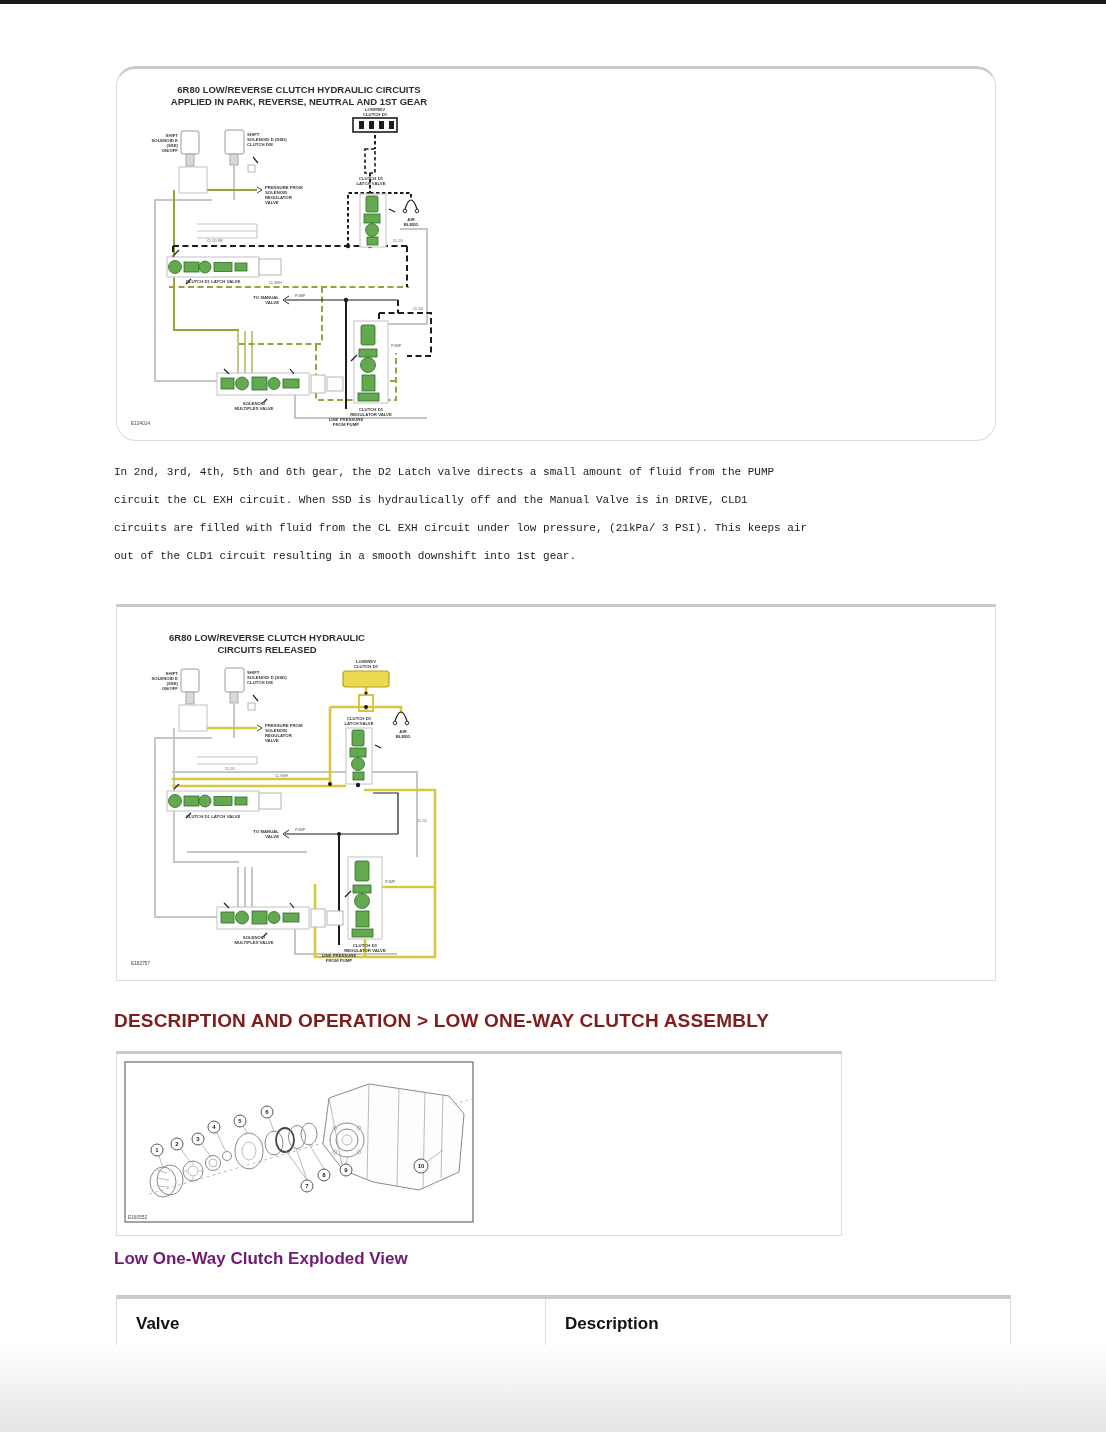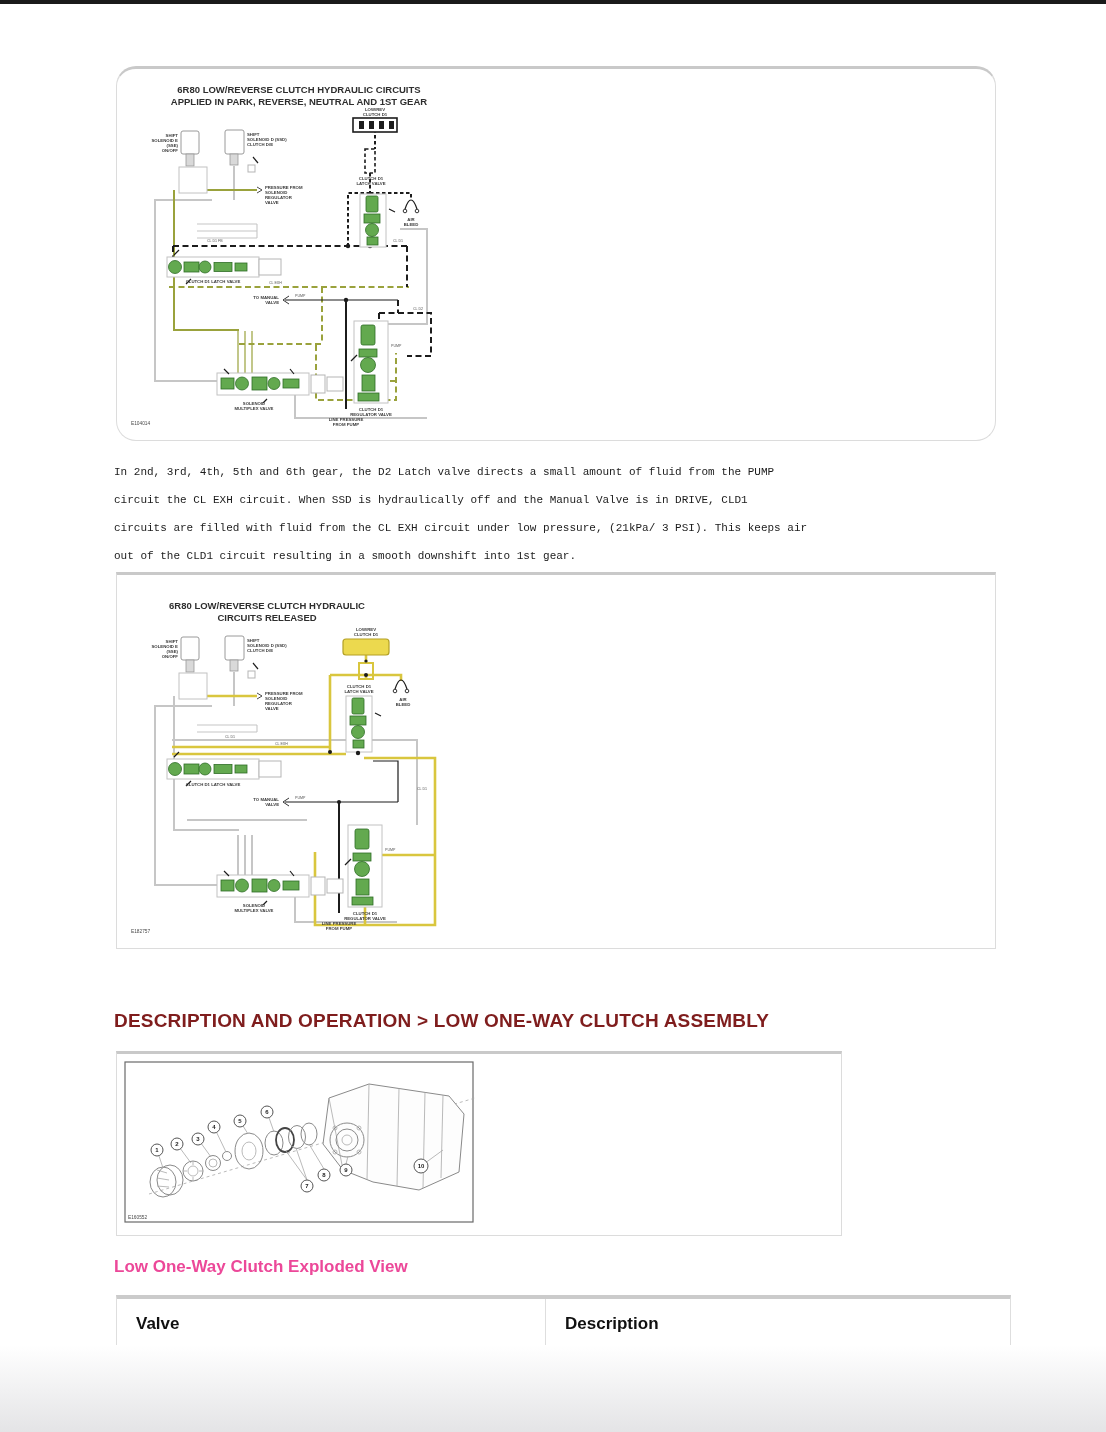--- a/index.html
+++ b/index.html
@@ -6,33 +6,33 @@
   body{
     width:1106px;height:1432px;position:relative;overflow:hidden;
     background:#ffffff;font-family:"Liberation Sans",sans-serif;color:#1c1c1c;
   }
   .topstrip{position:absolute;left:0;top:0;width:1106px;height:4px;background:#1a1a1a;}
   .figbox{
     position:absolute;background:#ffffff;
     border:1px solid #dcdcdc;border-top:3px solid #c9c9c9;
   }
   .fig1{left:116px;top:66px;width:878px;height:371px;border-radius:20px;}
-  .fig2{left:116px;top:572px;width:878px;height:373px;}
+  .fig2{left:116px;top:604px;width:878px;height:373px;}
   .fig3{left:116px;top:1051px;width:724px;height:181px;}
   .para{
     position:absolute;left:114px;top:458px;width:890px;
     font-size:11px;line-height:28px;color:#1b1b1b;font-family:Liberation Mono, monospace;
   }
   .heading{
     position:absolute;left:114px;top:1010px;width:900px;
     font-size:19px;font-weight:bold;color:#7f1d1d;letter-spacing:0.2px;
   }
   .subtitle{
     position:absolute;left:114px;top:1249px;
-    font-size:17px;font-weight:bold;color:#ec4899;margin-top:8px;
+    font-size:17px;font-weight:bold;color:#701a75;
   }
   .itemtable{
     position:absolute;left:116px;top:1295px;width:893px;height:50px;
     border-top:4px solid #cbcbcb;border-left:1px solid #dedede;border-right:1px solid #dedede;
     display:flex;background:#ffffff;
   }
   .itemtable .cell{
     font-size:17px;font-weight:bold;color:#111;
     padding:15px 0 0 19px;box-sizing:border-box;
   }

